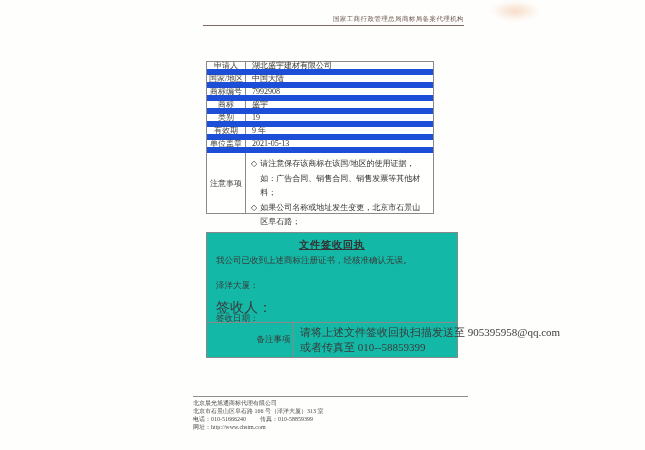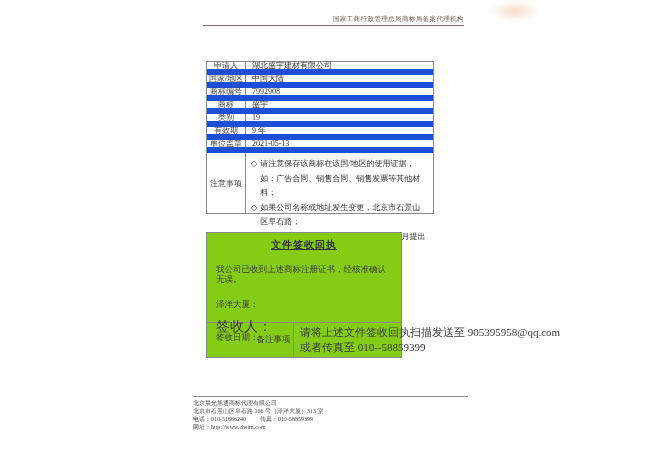--- a/index.html
+++ b/index.html
@@ -44,29 +44,29 @@
   .cell-value {
     flex: 1; display: flex; align-items: center;
     padding-left: 6px; font-size: 8px; color: #333;
     white-space: nowrap;
   }
   .notes-list { flex: 1; padding: 4px 5px 0 5px; }
   .note { display: flex; font-size: 8px; line-height: 14.5px; color: #333; }
   .note .bullet { flex: none; margin-right: 3px; }
   
   .receipt-box {
-    position: absolute; top: 232px; left: 206px; width: 196px;
-    border: 1px solid #8a8a8a; background: #84cc16;
+    position: absolute; top: 232px; left: 206px; width: 252px;
+    border: 1px solid #8a8a8a; background: #14b8a6;
   }
   .receipt-main { height: 89px; padding: 5px 9px 0 9px; }
   .receipt-title {
     text-align: center; font-size: 10px; font-weight: bold;
     letter-spacing: 1px; text-decoration: underline; color: #333;
   }
-  .receipt-statement { font-size: 8.5px; margin-top: 12px; line-height: 10px; }
+  .receipt-statement { font-size: 8.5px; margin-top: 3px; line-height: 10px; }
   .stamp-label  { font-size: 8.5px; margin-top: 15px; line-height: 10px; }
   .signer-label { font-size: 14px; margin-top: 13px; line-height: 10px; }
   .sign-date-label { font-size: 8.5px; line-height: 10px; }
   .remarks-row { display: flex; border-top: 1px solid #8a8a8a; height: 35px; }
   .remarks-label {
     width: 40px; flex: none; border-right: 1px solid #8a8a8a;
     display: flex; align-items: center; justify-content: center; font-size: 8.5px; margin-left: 47px;
   }
   .remarks-content { flex: 1; padding: 2px 0 0 6px; font-size: 11px; line-height: 15px; }
   .remarks-content div { white-space: nowrap; }

